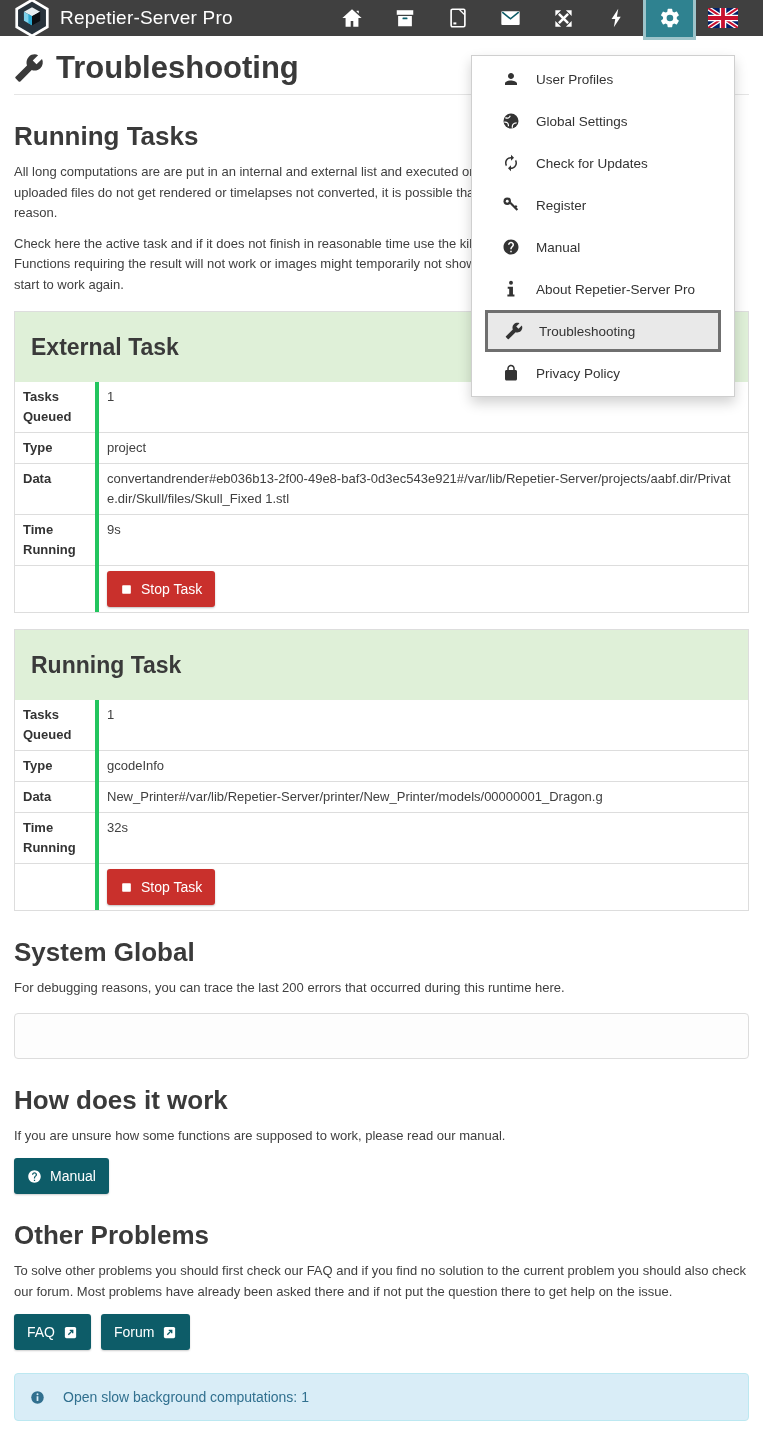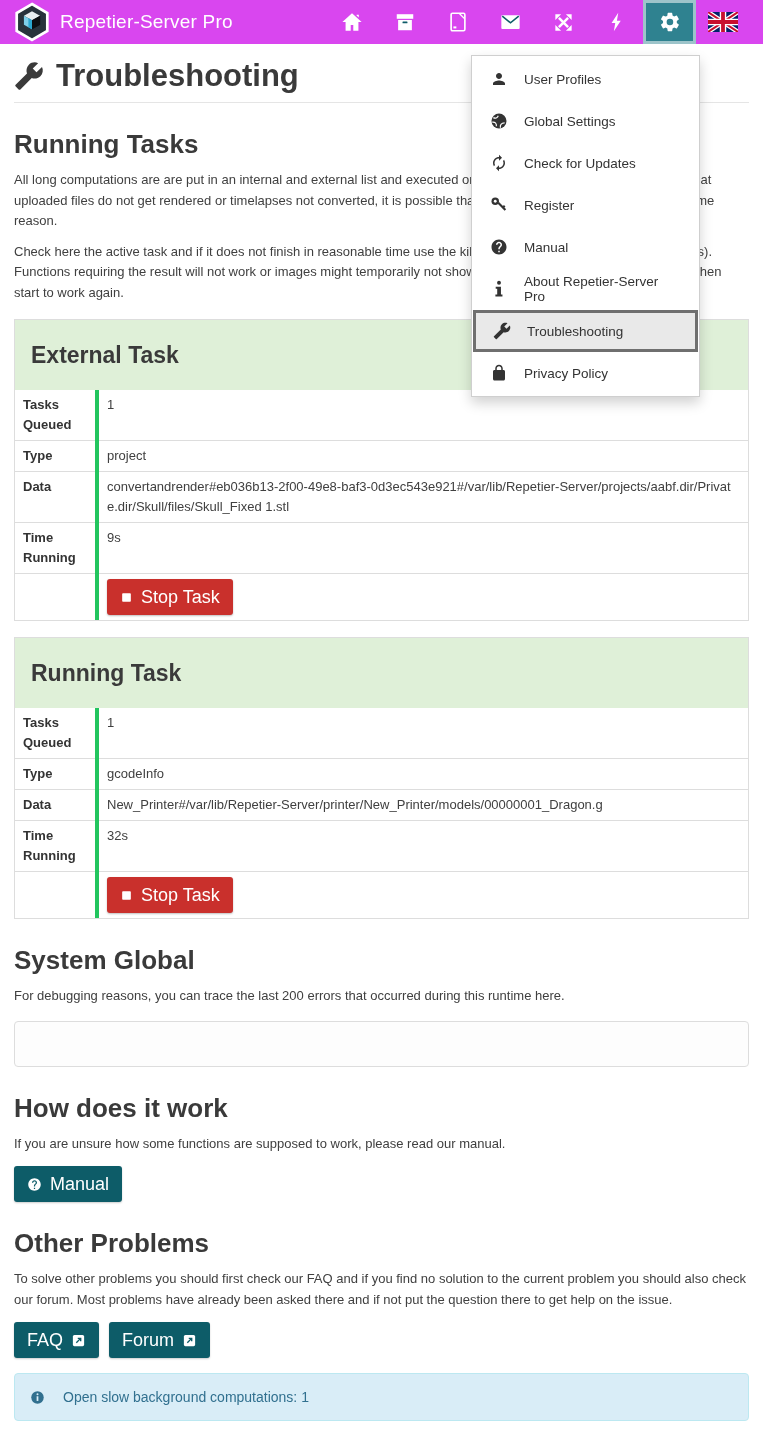--- a/index.html
+++ b/index.html
@@ -5,39 +5,39 @@
   * { box-sizing: border-box; }
   html,body { margin:0; padding:0; }
   body {
     width:763px; height:1429px; position:relative; overflow:hidden;
     background:#ffffff; color:#404040;
     font-family:"Liberation Sans", sans-serif;
   }
 
   
   .navbar {
-    height:44px; background:#d946ef; display:flex; align-items:center;
+    height:36px; background:#404040; display:flex; align-items:center;
     padding:0 14px 0 14px;
   }
   .brand { display:flex; align-items:center; gap:10px; }
   .brand-title { color:#ffffff; font-size:19px; letter-spacing:.2px; }
   .nav-icons { margin-left:auto; display:flex; align-items:center; }
   .nav-item {
     width:53px; height:48px; display:flex; align-items:center; justify-content:center;
     cursor:pointer;
   }
   .nav-item.active {
     height:44px; background:#2f8290; box-shadow: inset 0 0 0 3px #9dc4ca;
   }
 
   
   .dropdown {
-    position:absolute; top:55px; left:471px; width:229px; z-index:50;
+    position:absolute; top:55px; left:471px; width:264px; z-index:50;
     background:#ffffff; border:1px solid #cfcfcf;
-    box-shadow:0 6px 12px rgba(0,0,0,.18); padding:2px 1px;
+    box-shadow:0 6px 12px rgba(0,0,0,.18); padding:2px 13px;
   }
   .menu-item {
     height:42px; display:flex; align-items:center; padding:0 15px;
     font-size:13.5px; color:#333; cursor:pointer; background:#fff;
   }
   .menu-item .mi-icon { width:22px; display:flex; justify-content:center; margin-right:14px; flex:0 0 22px; }
   .menu-item.active { border:3px solid #6f6f6f; background:#e9e9e9; }
 
   
   .container { padding:0 14px; }
@@ -56,21 +56,21 @@
   .panel-heading .panel-title { font-size:23px; font-weight:bold; color:#3a3a3a; margin:2px; }
   table.task-table { width:100%; border-collapse:collapse; font-size:13px; background:#fff; }
   table.task-table td { padding:5px 8px; vertical-align:top; line-height:20px; }
   td.cell-label { width:82px; font-weight:bold; color:#333; border-right:4px solid #22c55e; }
   table.task-table tr + tr td { border-top:1px solid #ddd; }
   td.cell-value { word-break:break-all; color:#404040; }
   .btn-row-pad { padding:6px 8px 8px 8px; }
 
   .btn {
     display:inline-flex; align-items:center; gap:8px; border:none; cursor:pointer;
-    font-family:"Liberation Sans", sans-serif; font-size:18px; color:#fff;
+    font-family:"Liberation Sans", sans-serif; font-size:14px; color:#fff;
     padding:9px 13px; border-radius:3px; line-height:18px;
   }
   .btn-danger { background:#c9302c; box-shadow:0 1px 2px rgba(0,0,0,.25); }
   .btn-teal { background:#0d5c68; box-shadow:0 1px 2px rgba(0,0,0,.2); }
 
   
   .errors-well {
     border:1px solid #ddd; border-radius:4px; background:#fdfdfd;
     height:46px; margin:14px 0 26px 0;
   }

